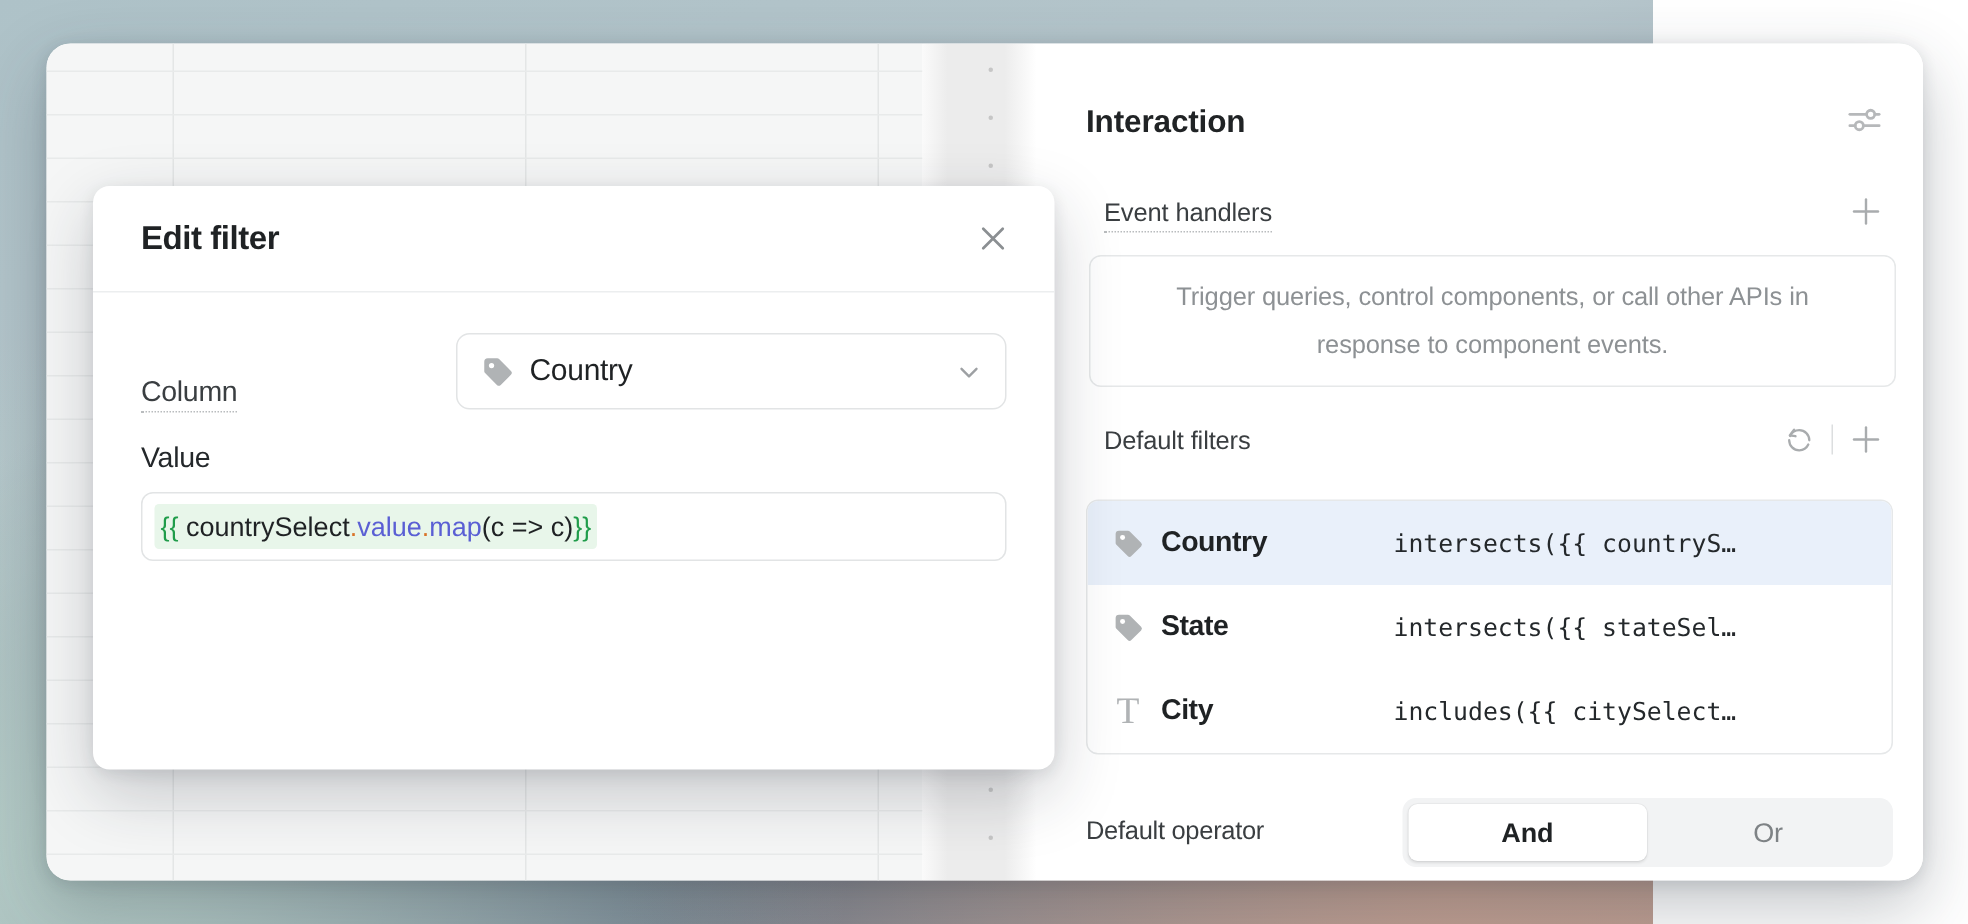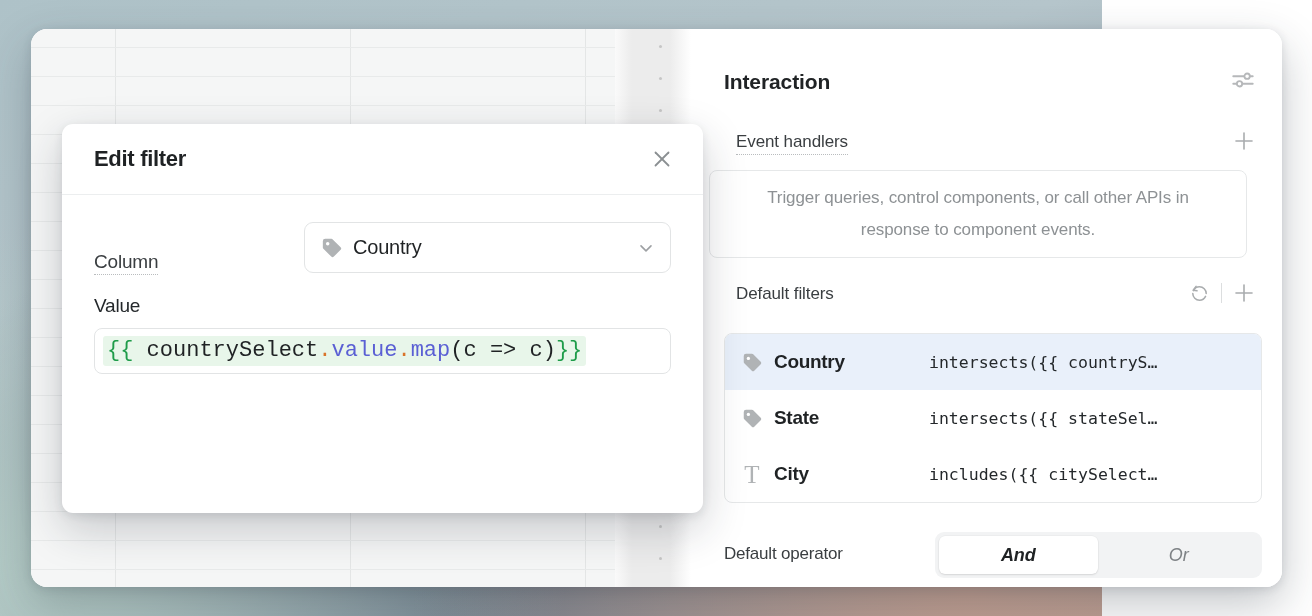--- a/index.html
+++ b/index.html
@@ -123,21 +123,21 @@
     color: #a9acae;
   }
   .vdiv {
     width: 1px; height: 20px;
     background: #dcdedf;
   }
 
   
   #eh-empty {
     position: absolute;
-    left: 18px; top: 141px;
+    left: 35px; top: 141px;
     width: 538px;
     height: 88px;
     border: 1px solid #e6e8e9;
     border-radius: 8px;
     display: flex;
     align-items: center;
     justify-content: flex-start;
     text-align: center;
     padding: 0 26px;
   }
@@ -212,21 +212,20 @@
   .seg-opt {
     flex: 1;
     display: flex;
     align-items: center;
     justify-content: center;
     font-size: 18px;
     color: #7e8285;
     border-radius: 6px;
     cursor: pointer;
     letter-spacing: -0.1px;
-    font-style: italic;
   }
   .seg-opt.active {
     background: #ffffff;
     color: #1f2224;
     font-weight: bold;
     box-shadow: 0 1px 2px rgba(0,0,0,0.10), 0 0 0 0.5px rgba(0,0,0,0.04);
   }
 
   
   #dialog {
@@ -313,22 +312,22 @@
     height: 46px;
     border: 1px solid #e2e4e5;
     border-radius: 8px;
     display: flex;
     align-items: center;
     padding: 0 8px;
     background: #fff;
     cursor: text;
   }
   #code {
-    font-family: Liberation Mono, monospace;
-    font-size: 22px;
+    font-family: Liberation Sans, sans-serif;
+    font-size: 18px;
     background: #e8f6ea;
     padding: 3px 4px;
     border-radius: 3px;
     white-space: pre;
     line-height: 24px;
   }
   .tok-brace { color: #1f9c4a; }
   .tok-plain { color: #1f2224; }
   .tok-dot   { color: #d9742a; }
   .tok-prop  { color: #5a5fd4; }

